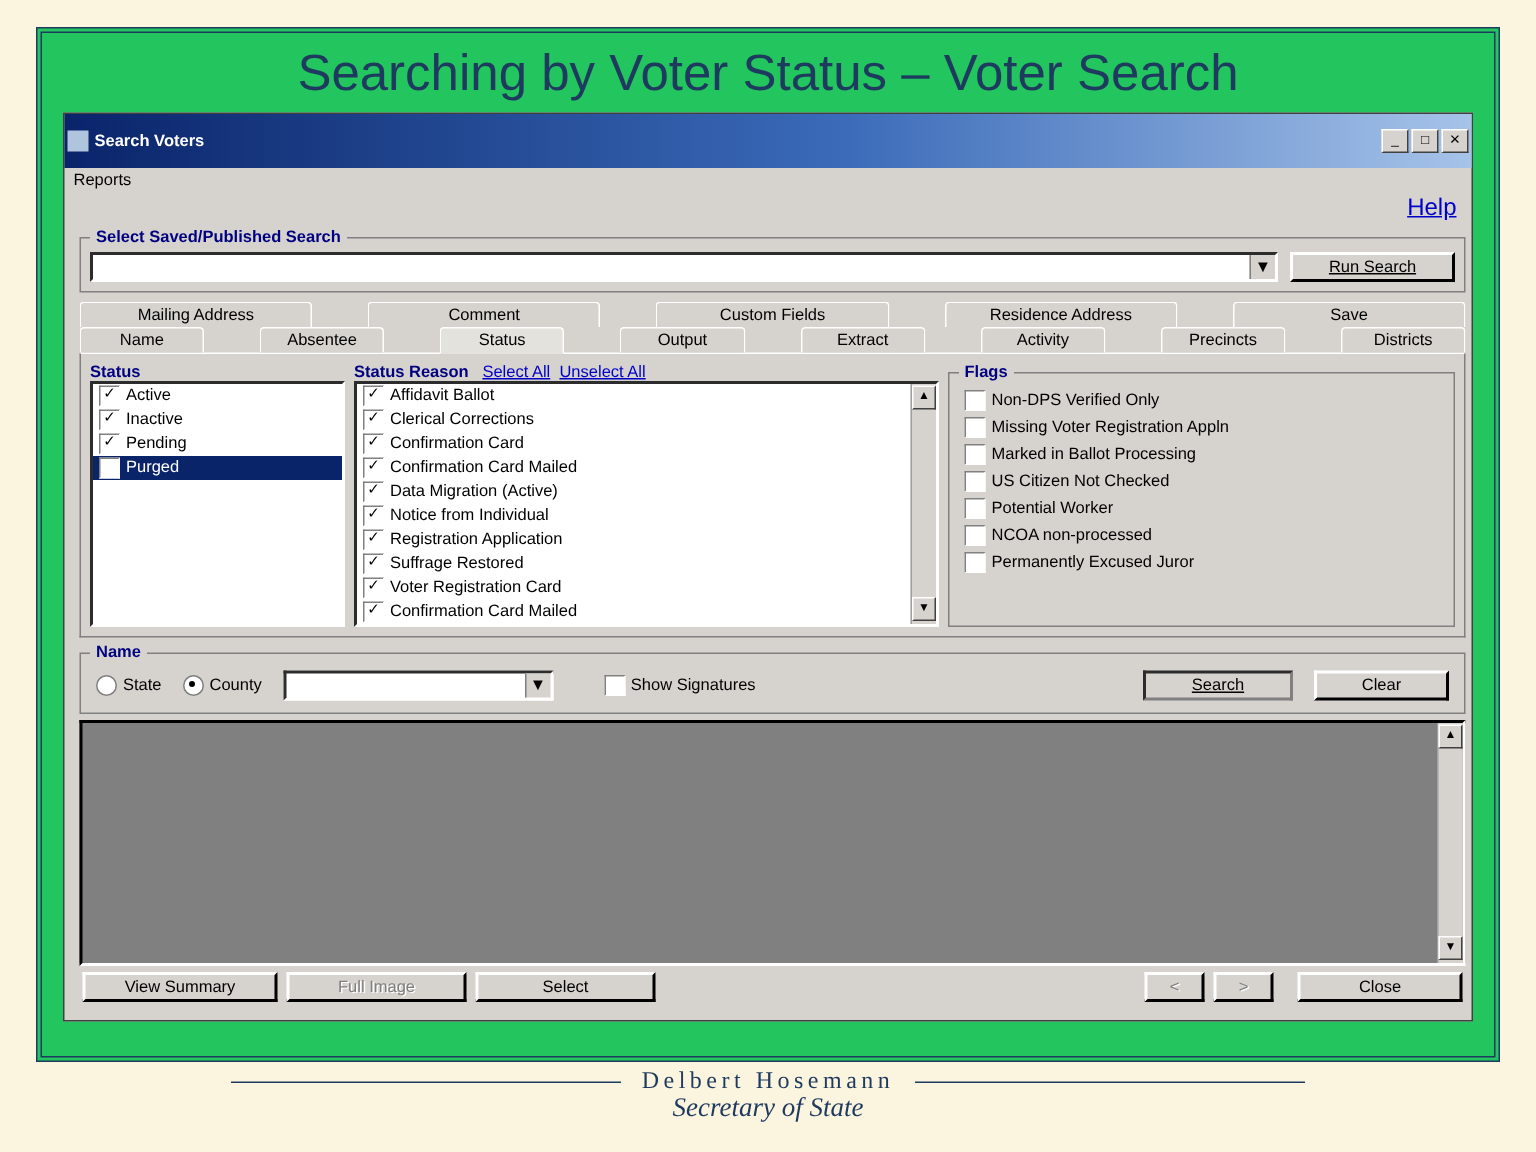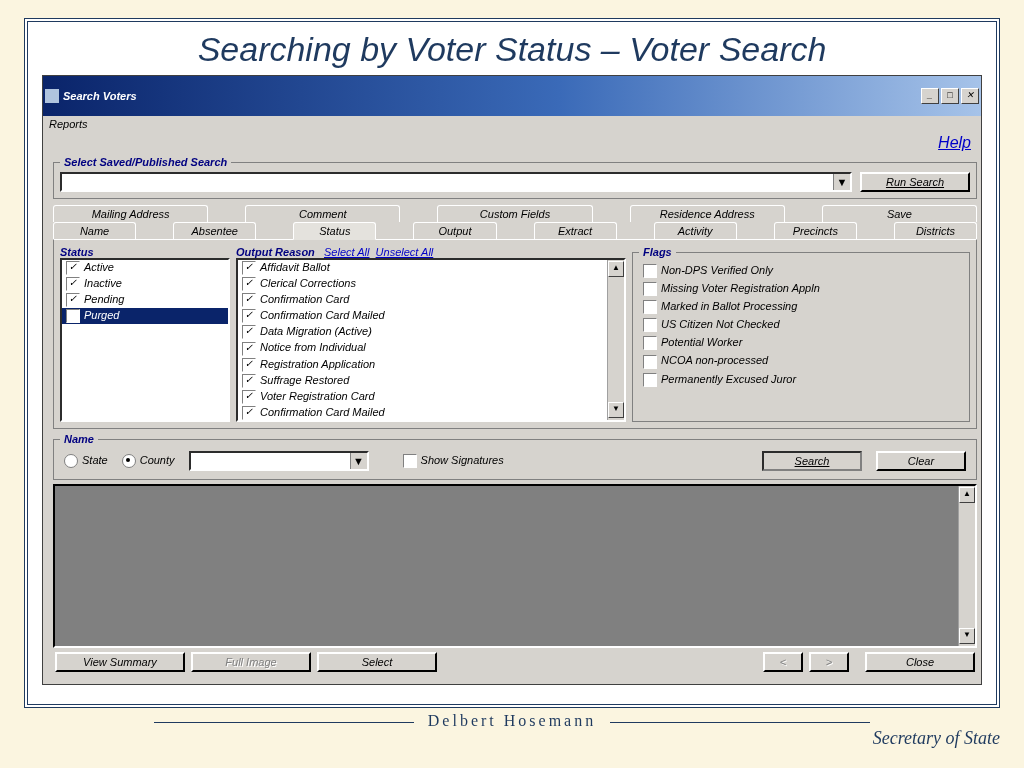--- a/index.html
+++ b/index.html
@@ -1,21 +1,21 @@
 <!DOCTYPE html>
 <html><head>
 <meta charset="utf-8">
 <style>
   body { margin:0; background:#fbf5e0; font-family:"Tahoma","Verdana",sans-serif; font-size:11px; color:#000; }
   .slide { position:relative; width:1024px; height:768px; box-sizing:border-box; padding:18px 24px 0 24px; }
-  .frame { border:4px double #1f3a5f; background:#ffffff; height:690px; box-sizing:border-box; padding:6px 14px 10px 14px;font-style:italic; }
+  .frame { border:4px double #1f3a5f; background:#22c55e; height:690px; box-sizing:border-box; padding:6px 14px 10px 14px; }
   .slide-title { font-family:Arial,sans-serif; font-size:34px; color:#1f3a5f; text-align:center; margin:2px 0 6px 0; }
   
   .window { background:#d6d3ce; border:1px solid #404040; }
-  .titlebar { height:18px; background:linear-gradient(to right,#0a246a 0%,#3a6ab8 55%,#a6c3e9 100%); display:flex; align-items:center; padding:11px 2px; }
+  .titlebar { height:36px; background:linear-gradient(to right,#0a246a 0%,#3a6ab8 55%,#a6c3e9 100%); display:flex; align-items:center; padding:0 2px; }
   .titlebar .ico { width:14px; height:14px; background:#b0c4de; margin-right:4px; }
   .titlebar .ttl { color:#fff; font-weight:bold; font-size:11px; flex:1; }
   .winbtn { width:16px; height:14px; background:#d6d3ce; border:1px solid #fff; border-right-color:#404040; border-bottom-color:#404040; margin-left:2px; font-family:Marlett,Arial; font-size:9px; text-align:center; line-height:12px; }
   .menubar { padding:2px 6px; color:#000; }
   .help { text-align:right; padding:2px 10px 0 0; }
   .help a { color:#0000c8; text-decoration:underline; font-size:16px; }
   .app-body { padding:0 4px 8px 10px; }
   fieldset { border:1px solid #808080; padding:4px 6px 6px 6px; margin:4px 0; }
   legend { color:#000080; font-weight:bold; font-size:11px; padding:0 4px; }
   .field-hdr { color:#000080; font-weight:bold; font-size:11px; }
@@ -42,21 +42,21 @@
   .flag-item { padding:2px 4px; }
   .scope-row { display:flex; align-items:center; gap:14px; padding:2px 4px; }
   .radio { display:inline-block; width:12px; height:12px; border:1px solid #808080; border-radius:50%; background:#fff; margin-right:4px; vertical-align:middle; position:relative; }
   .radio.on::after { content:""; position:absolute; left:3px; top:3px; width:4px; height:4px; background:#000; border-radius:50%; }
   .results { height:160px; background:#808080; border:2px inset #fff; border-top-color:#404040; border-left-color:#404040; position:relative; margin-top:4px; }
   .results .scrollbar { background:#d6d3ce; }
   .bottombar { display:flex; gap:6px; align-items:center; padding:4px 2px; }
   
   .sos { text-align:center; margin-top:4px; color:#1f3a5f; font-family:"Trajan Pro","Palatino Linotype",serif; letter-spacing:3px; font-size:16px; }
   .sos .rule { display:inline-block; vertical-align:middle; width:260px; border-top:1px solid #1f3a5f; }
-  .sos2 { text-align:right; font-style:italic; font-family:"Palatino Linotype",serif; color:#1f3a5f; font-size:18px; margin-top:-2px; }
+  .sos2 { text-align:center; font-style:italic; font-family:"Palatino Linotype",serif; color:#1f3a5f; font-size:18px; margin-top:-2px; }
 </style>
 </head>
 <body>
 
 <div class="slide">
   <div class="frame">
     <div class="slide-title">Searching by Voter Status – Voter Search</div>
 
     <div class="window">
       <div class="titlebar">
@@ -110,21 +110,21 @@
               <div class="listbox" id="status-list">
                   <div class="item"><span class="chk">✓</span>Active</div>
                   <div class="item"><span class="chk">✓</span>Inactive</div>
                   <div class="item"><span class="chk">✓</span>Pending</div>
                   <div class="item sel"><span class="chk">✓</span>Purged</div>
                 </div>
             </div>
 
             <div style="width:390px;">
               <div>
-                <span class="field-hdr">Output Reason</span>&nbsp;&nbsp;
+                <span class="field-hdr">Status Reason</span>&nbsp;&nbsp;
                 <span class="linkish">Select All</span>&nbsp;
                 <span class="linkish">Unselect All</span>
               </div>
               <div class="listbox" id="reason-list">
                 <div class="item"><span class="chk">✓</span>Affidavit Ballot</div>
                   <div class="item"><span class="chk">✓</span>Clerical Corrections</div>
                   <div class="item"><span class="chk">✓</span>Confirmation Card</div>
                   <div class="item"><span class="chk">✓</span>Confirmation Card Mailed</div>
                   <div class="item"><span class="chk">✓</span>Data Migration (Active)</div>
                   <div class="item"><span class="chk">✓</span>Notice from Individual</div>

